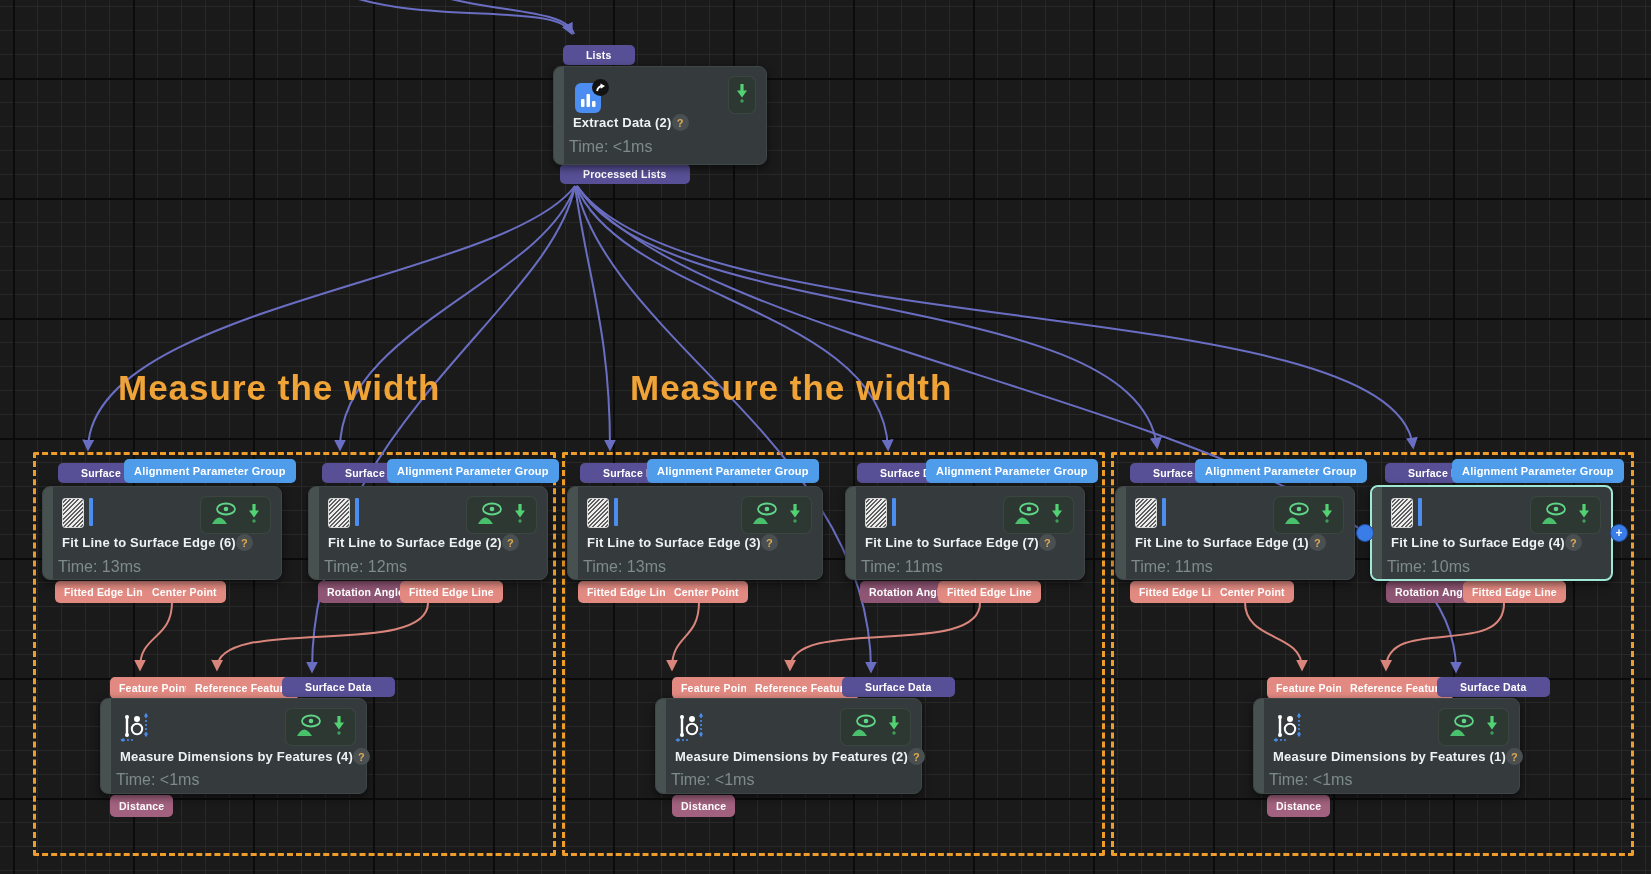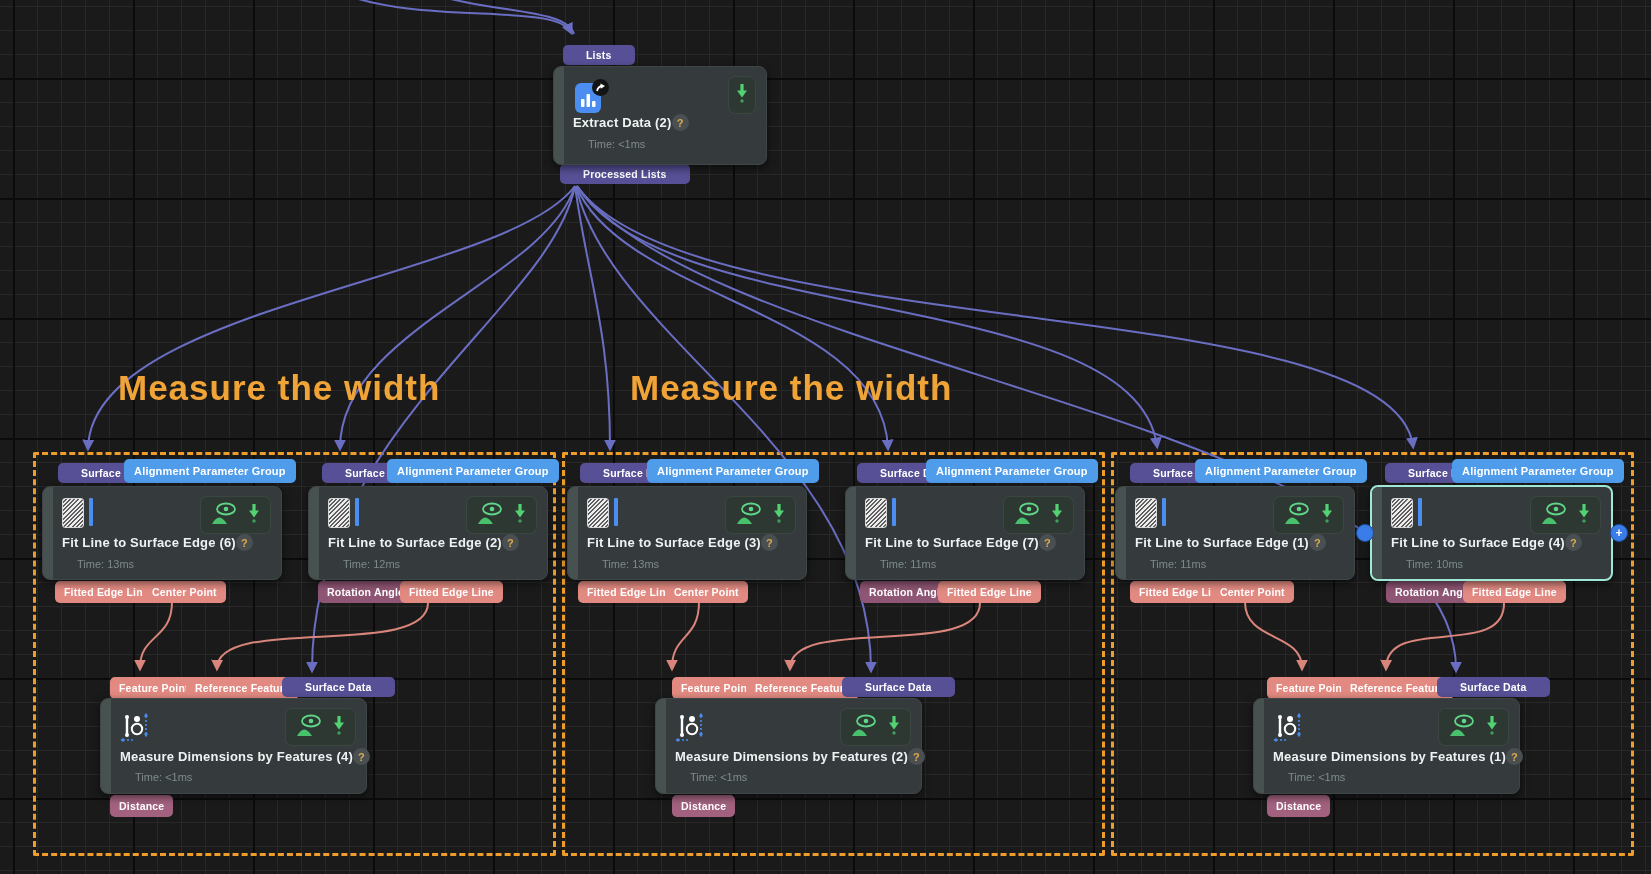--- a/index.html
+++ b/index.html
@@ -37,21 +37,21 @@
   .n-btns{
     position:absolute;top:9px;right:10px;display:flex;align-items:center;gap:9px;
     background:#2d3833;border:1px solid rgba(255,255,255,.07);border-radius:7px;padding:4px 9px;height:28px;
   }
   .n-title-row{position:absolute;left:19px;top:47px;display:flex;align-items:center;white-space:nowrap;}
   .n-title{color:#eef2f2;font-size:13px;font-weight:700;letter-spacing:.2px;}
   .help{
     display:inline-flex;align-items:center;justify-content:center;width:17px;height:17px;
     border-radius:50%;background:#4a4f52;color:#dfa94f;font-size:11px;font-weight:700;
   }
-  .n-time{position:absolute;left:34px;top:71px;color:#7e8b89;font-size:11px;}
+  .n-time{position:absolute;left:15px;top:71px;color:#7e8b89;font-size:16px;}
   .badge{
     position:absolute;border-radius:5px;color:#fff;font-size:10.5px;font-weight:600;
     padding:4px 23px;white-space:nowrap;z-index:3;letter-spacing:.2px;
   }
   .b-purple{background:#575096;}
   .b-blue{background:#4f9ceb;font-size:11px;padding:6px 10px;}
   .b-salmon{background:#e28a82;padding:5px 9px;}
   .b-mauve{background:#8e5574;padding:5px 9px;}
   .b-pink{background:#a2627f;padding:5px 9px;}
   .handle{
@@ -243,21 +243,21 @@
     <div class="n-title-row" style="top:49px;">
       <span class="n-title">Measure Dimensions by Features (4)</span>
       <span class="help">?</span>
     </div>
     <div class="n-time" style="top:72px;">Time: &lt;1ms</div>
   </div>
   <div class="badge b-pink" style="left:110px;top:795px;">Distance</div>
 
   <div class="badge b-purple" style="left:580px;top:463px;">Surface Data</div>
   <div class="badge b-blue" style="left:647px;top:459px;">Alignment Parameter Group</div>
-  <div class="node" style="left:567px;top:486px;width:238px;height:92px;">
+  <div class="node" style="left:567px;top:486px;width:238px;height:92px;padding-left:16px;">
     <div class="strip"></div>
     <div class="n-icon">
         <span class="hatch"></span>
         <span class="bluebar"></span>
       </div>
     <div class="n-btns">
       <span><svg width="28" height="24">
             <ellipse cx="16" cy="8" rx="9" ry="5.5" fill="none" stroke="#5fd687" stroke-width="1.8"></ellipse>
             <circle cx="16" cy="8" r="2.3" fill="#5fd687"></circle>
             <path d="M2,23 Q9,10 17,23 Z" fill="#49c06b"></path>

